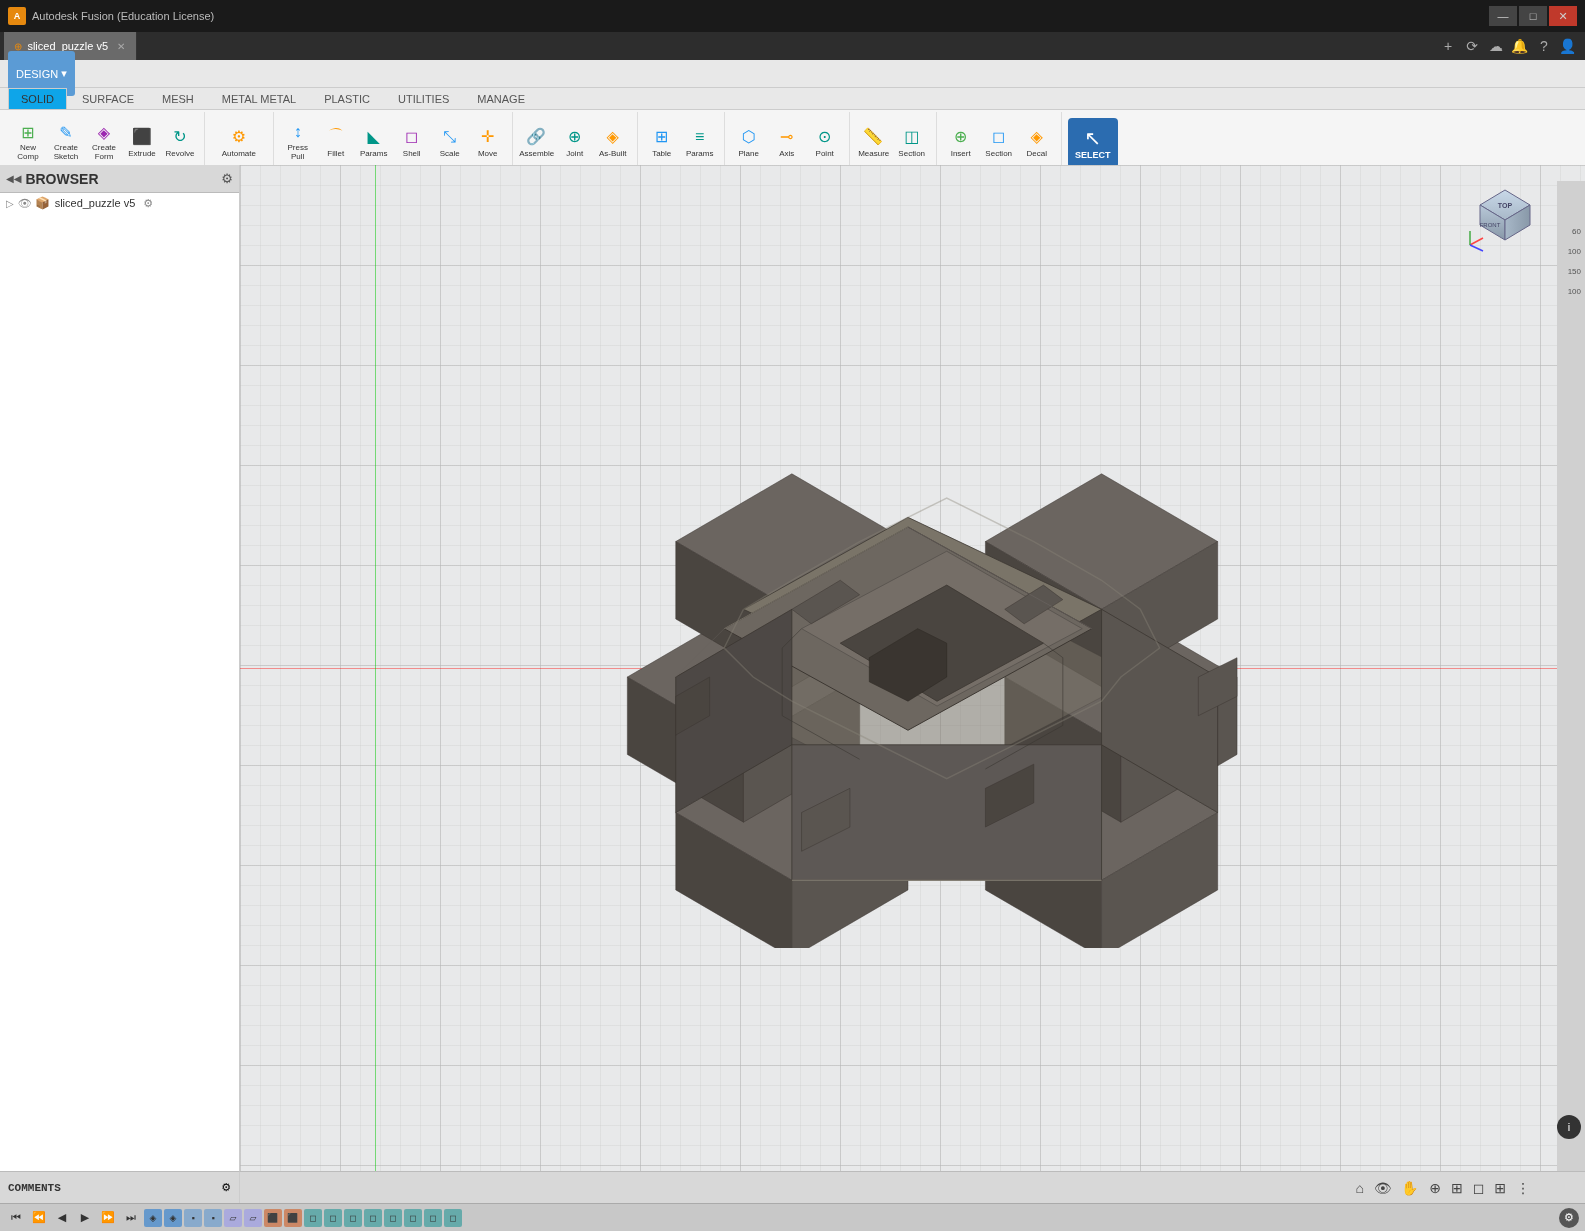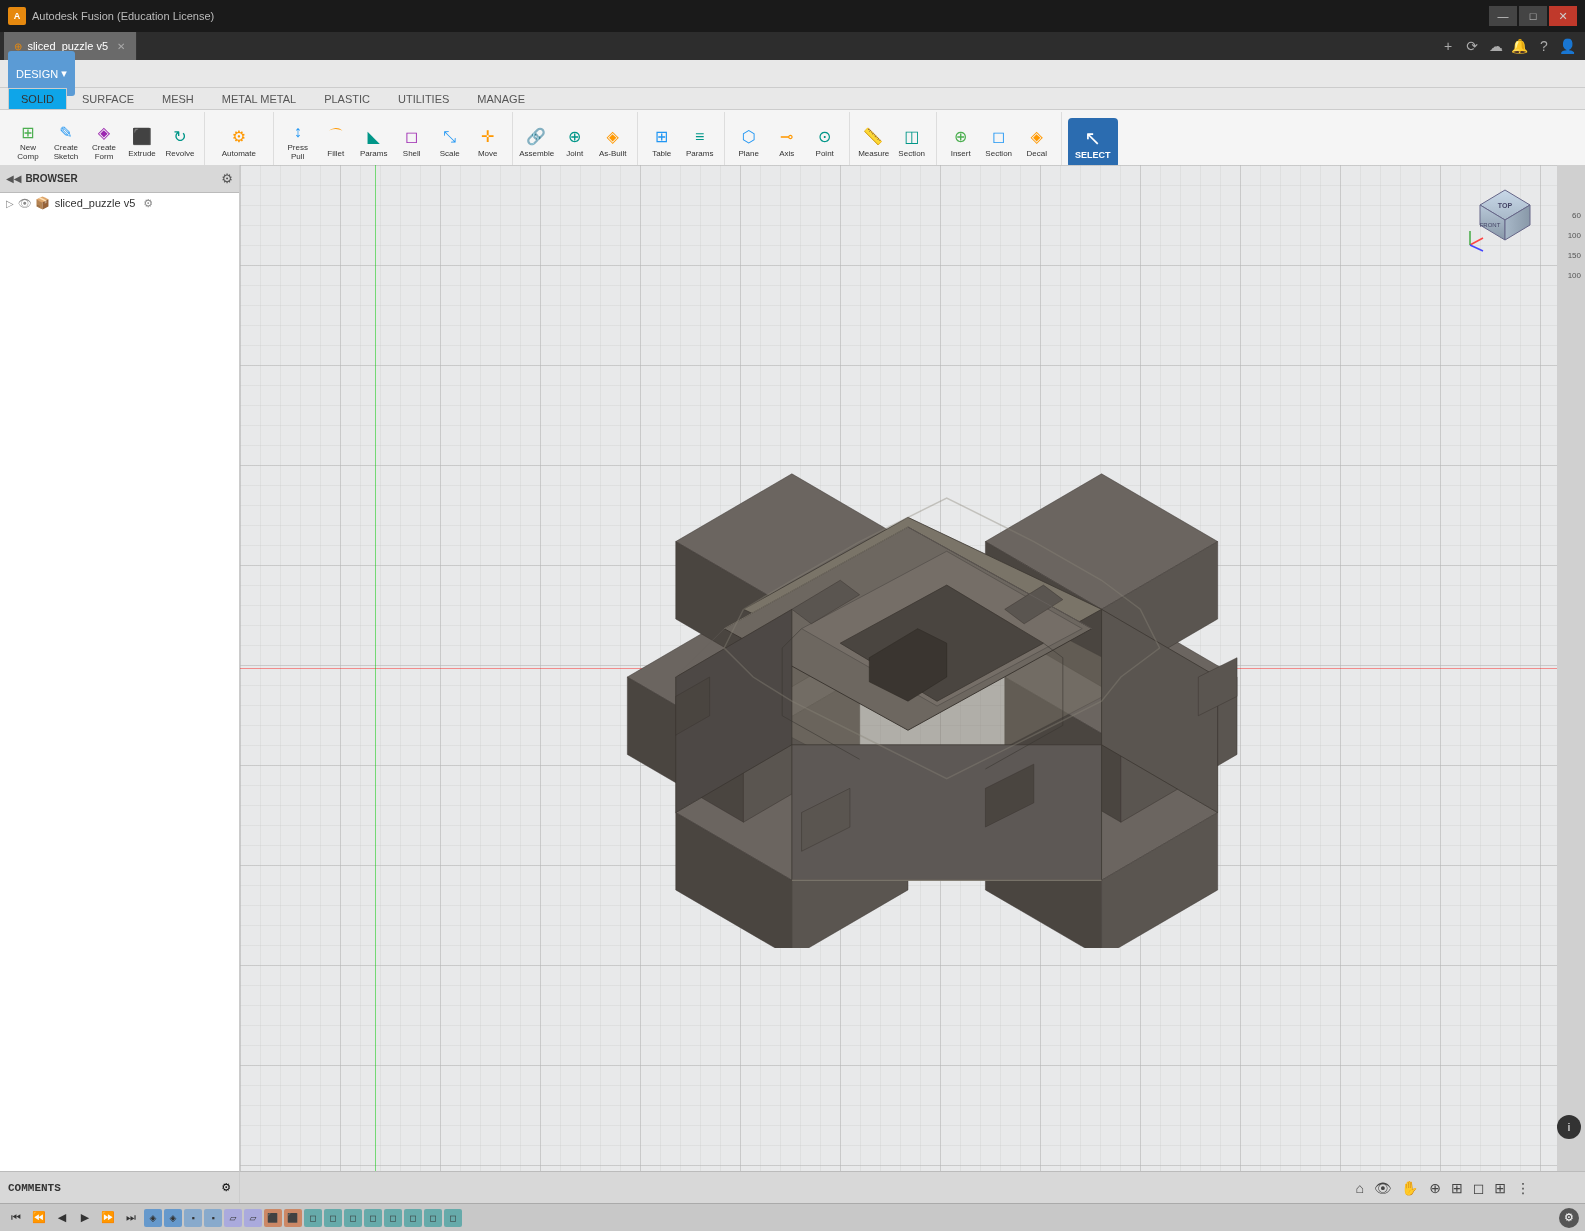--- a/index.html
+++ b/index.html
@@ -207,21 +207,21 @@
       display: flex; flex-direction: column;
     }
     #browser-header {
       height: 28px;
       background: #d8d8d8;
       display: flex; align-items: center;
       padding: 0 6px;
       border-bottom: 1px solid #bbb;
       gap: 4px;
     }
-    .browser-label { font-size: 10px; color: #333; font-weight: bold; }
+    .browser-label { font-size: 14px; color: #333; font-weight: bold; }
     .browser-actions { margin-left: auto; display: flex; gap: 2px; }
 
     #browser-content {
       flex: 1;
       background: white;
       overflow: auto;
     }
     .browser-item {
       display: flex; align-items: center;
       padding: 3px 6px;
@@ -268,21 +268,21 @@
       left: 10%;
       top: 0; bottom: 0;
       width: 1px;
       background: rgba(0,200,0,0.5);
     }
 
     
     #ruler-right {
       position: absolute;
       right: 0;
-      top: 0; bottom: 0;
+      top: 16px; bottom: 0;
       width: 28px;
       background: #d0d0d0;
       display: flex; flex-direction: column;
       font-size: 8px; color: #555;
       padding-top: 40px;
     }
     .ruler-mark {
       position: relative;
       height: 20px;
       display: flex; align-items: center;

